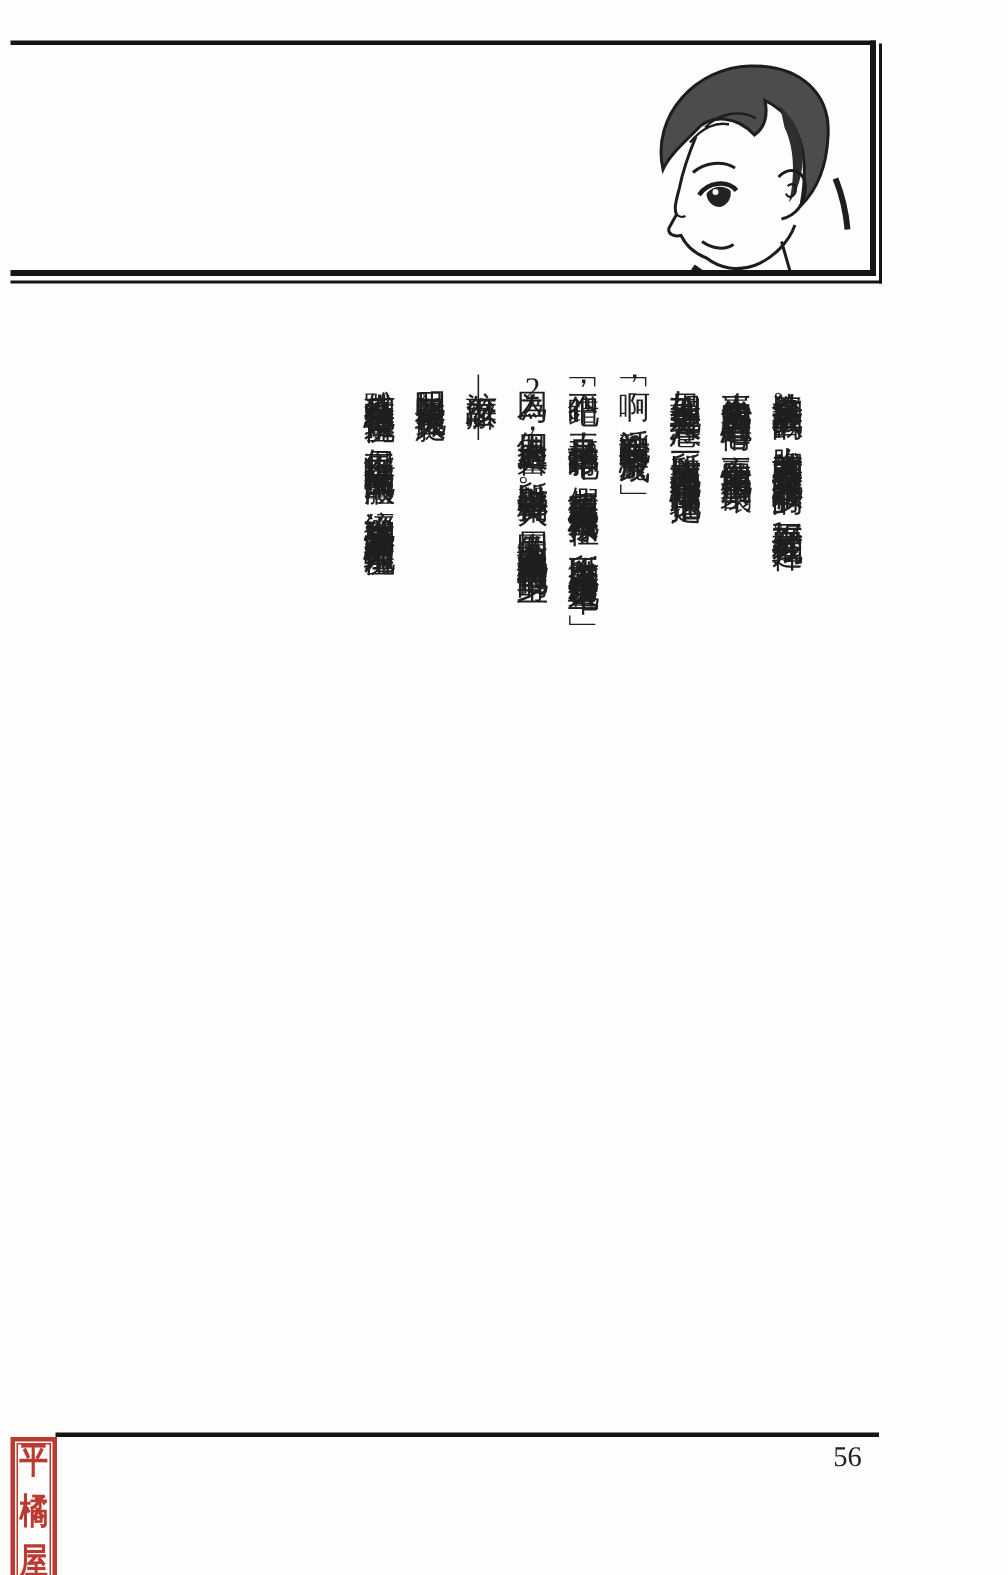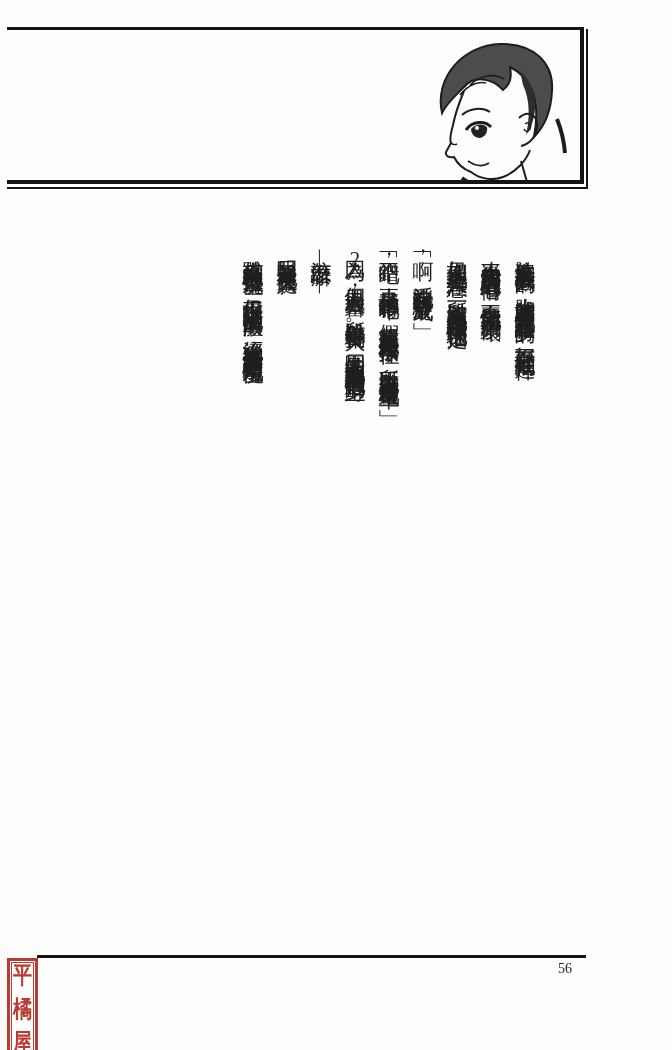--- a/index.html
+++ b/index.html
@@ -75,21 +75,21 @@
     position: absolute;
     left: 37px; top: 955px;
     width: 549px; height: 3px;
     background: #151515;
   }
   .page-number {
     position: absolute;
     left: 543px; top: 961px;
     width: 44px;
     text-align: center;
-    font-size: 14px;
+    font-size: 19px;
     color: #222;
   }
 
   
   .seal {
     position: absolute;
     left: 7px; top: 958px;
     width: 31px; height: 100px;
     box-sizing: border-box;
     border: 3px solid #bb3a31;

